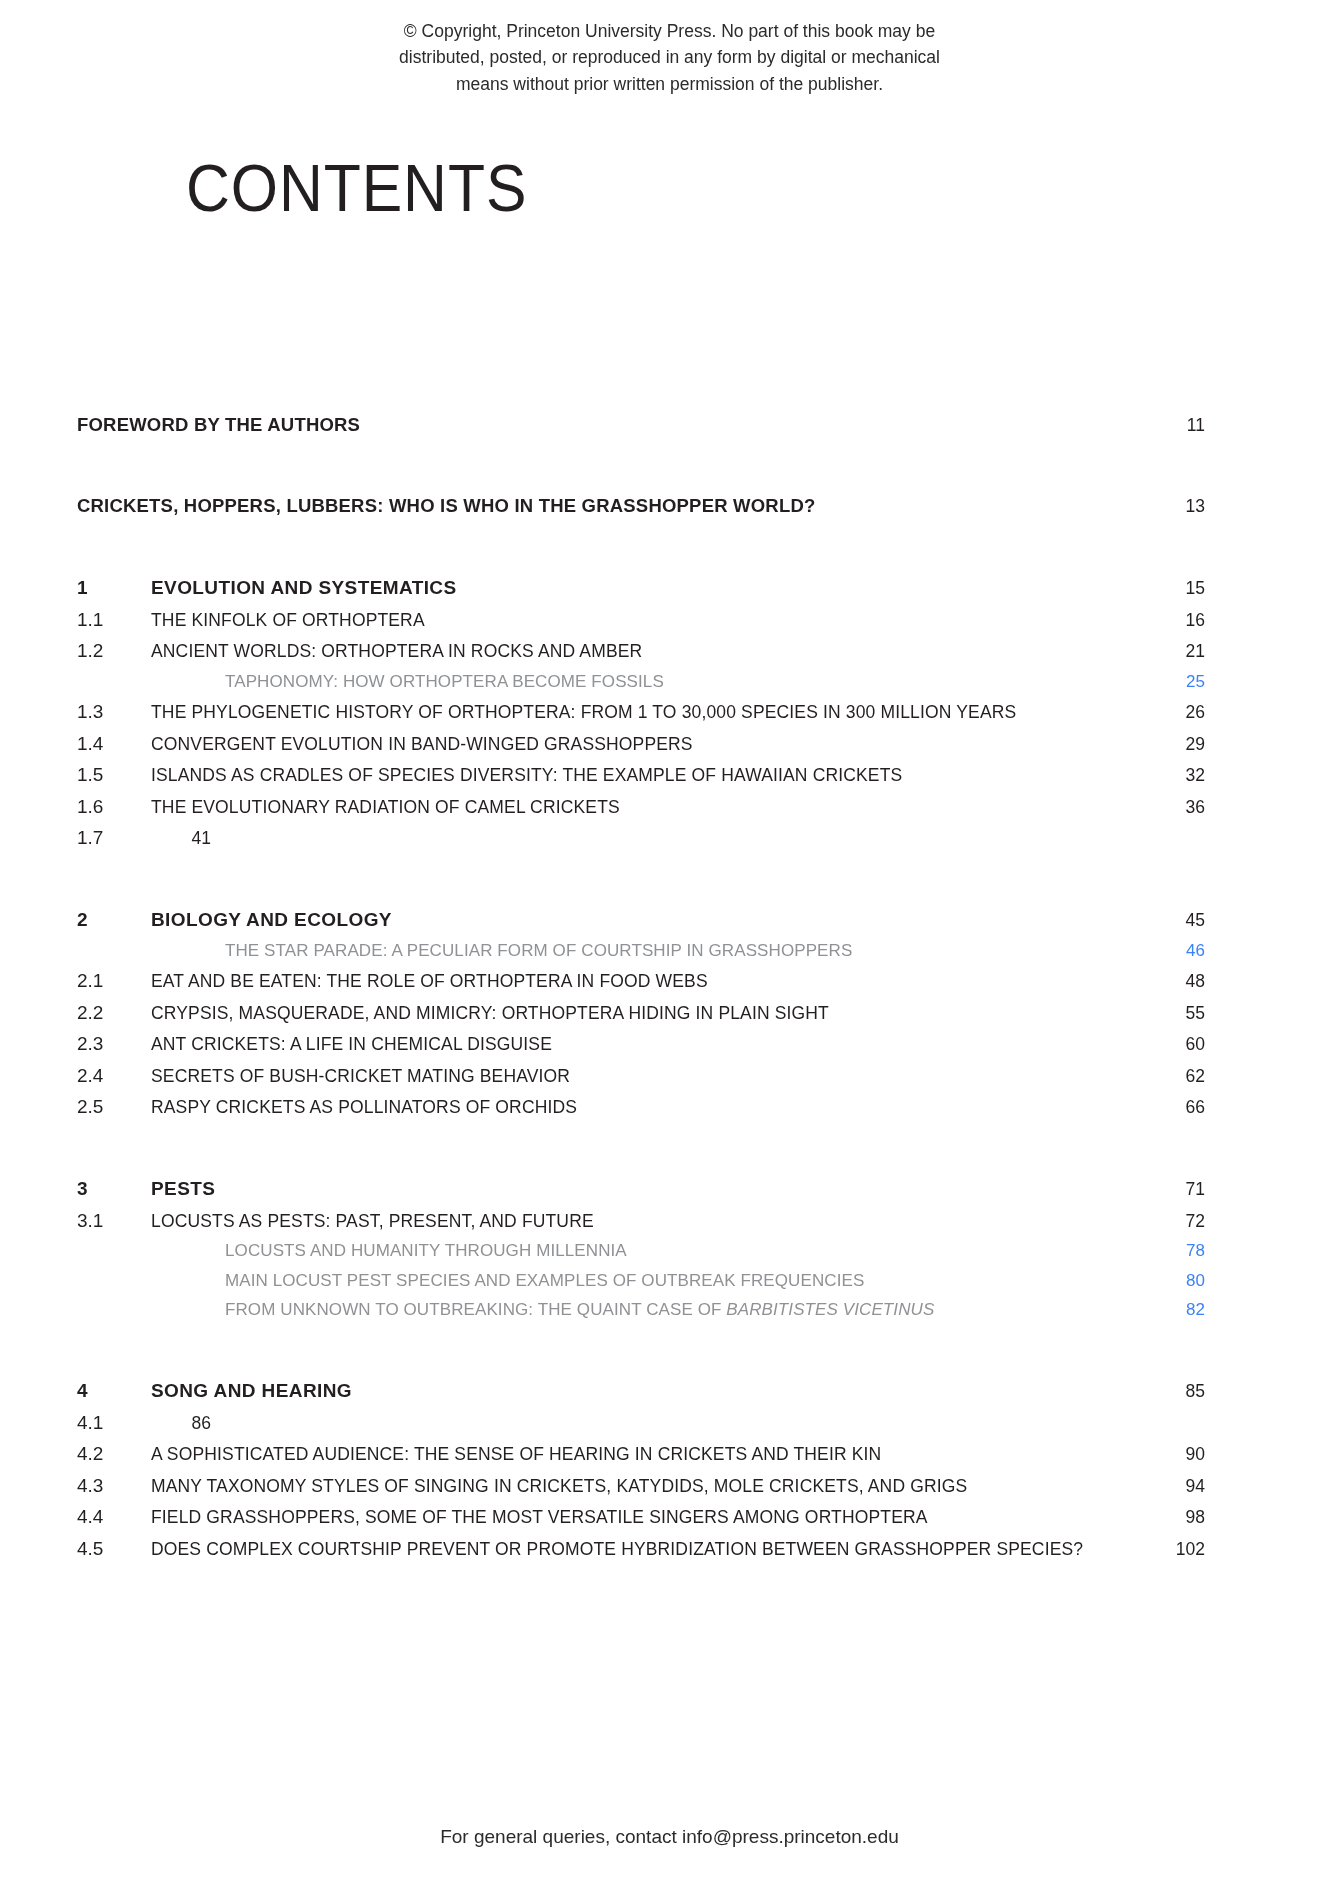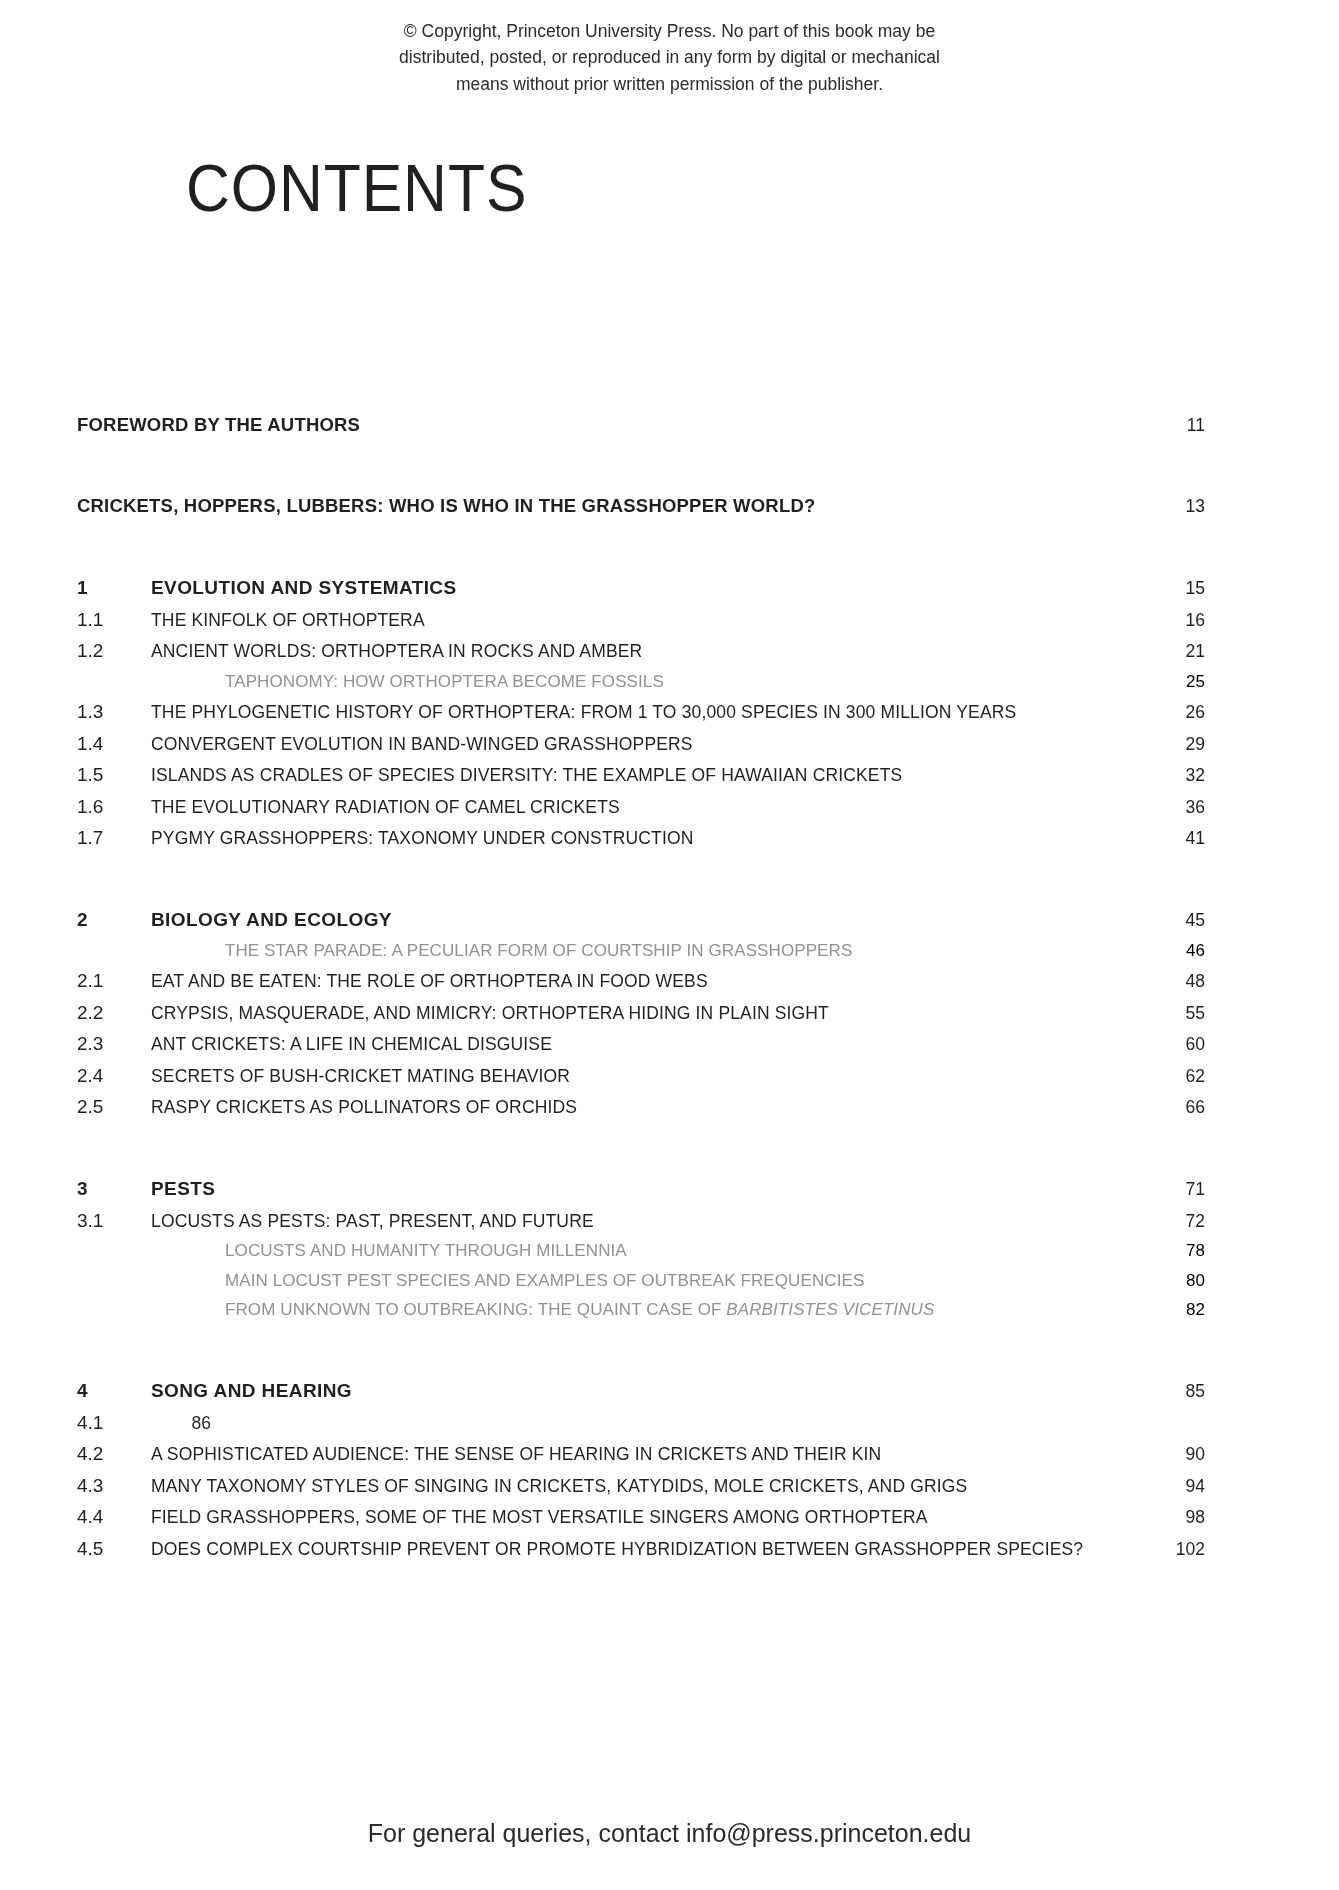--- a/index.html
+++ b/index.html
@@ -123,37 +123,37 @@
 
   
   .feature .num { flex-basis: 74px; }
   .feature .label {
     color: #8f9194;
     padding-left: 74px;
     font-size: 17px;
     letter-spacing: 0.1px;
   }
   .feature .page-no {
-    color: #000000;
+    color: #3b82f6;
     font-size: 17px;
   }
   .feature .label i { font-style: italic; }
 
   .row + .row { margin-top: 9.5px; }
   .chapter-block { margin-top: 0; }
   .chapter-gap { height: 60px; }
 
   
   .footer {
     position: absolute;
     bottom: 42px;
     left: 0;
     width: 1339px;
     text-align: center;
-    font-size: 25px;
+    font-size: 19px;
     color: #2b2b2b;
   }
 </style>
 </head>
 <body>
 
 <div class="page">
 
   <div class="copyright">
     <span class="line">© Copyright, Princeton University Press. No part of this book may be</span>
@@ -214,21 +214,20 @@
             <span class="label">ISLANDS AS CRADLES OF SPECIES DIVERSITY: THE EXAMPLE OF HAWAIIAN CRICKETS</span>
             <span class="page-no">32</span>
           </div>
           <div class="row section">
             <span class="num">1.6</span>
             <span class="label">THE EVOLUTIONARY RADIATION OF CAMEL CRICKETS</span>
             <span class="page-no">36</span>
           </div>
           <div class="row section">
             <span class="num">1.7</span>
-            <span class="label">PYGMY GRASSHOPPERS: TAXONOMY UNDER CONSTRUCTION</span>
             <span class="page-no">41</span>
           </div>
         </div>
         <div class="chapter-gap"></div>
         <div class="chapter-block">
           <div class="row chapter-head">
             <span class="num">2</span>
             <span class="label">BIOLOGY AND ECOLOGY</span>
             <span class="page-no">45</span>
           </div>

